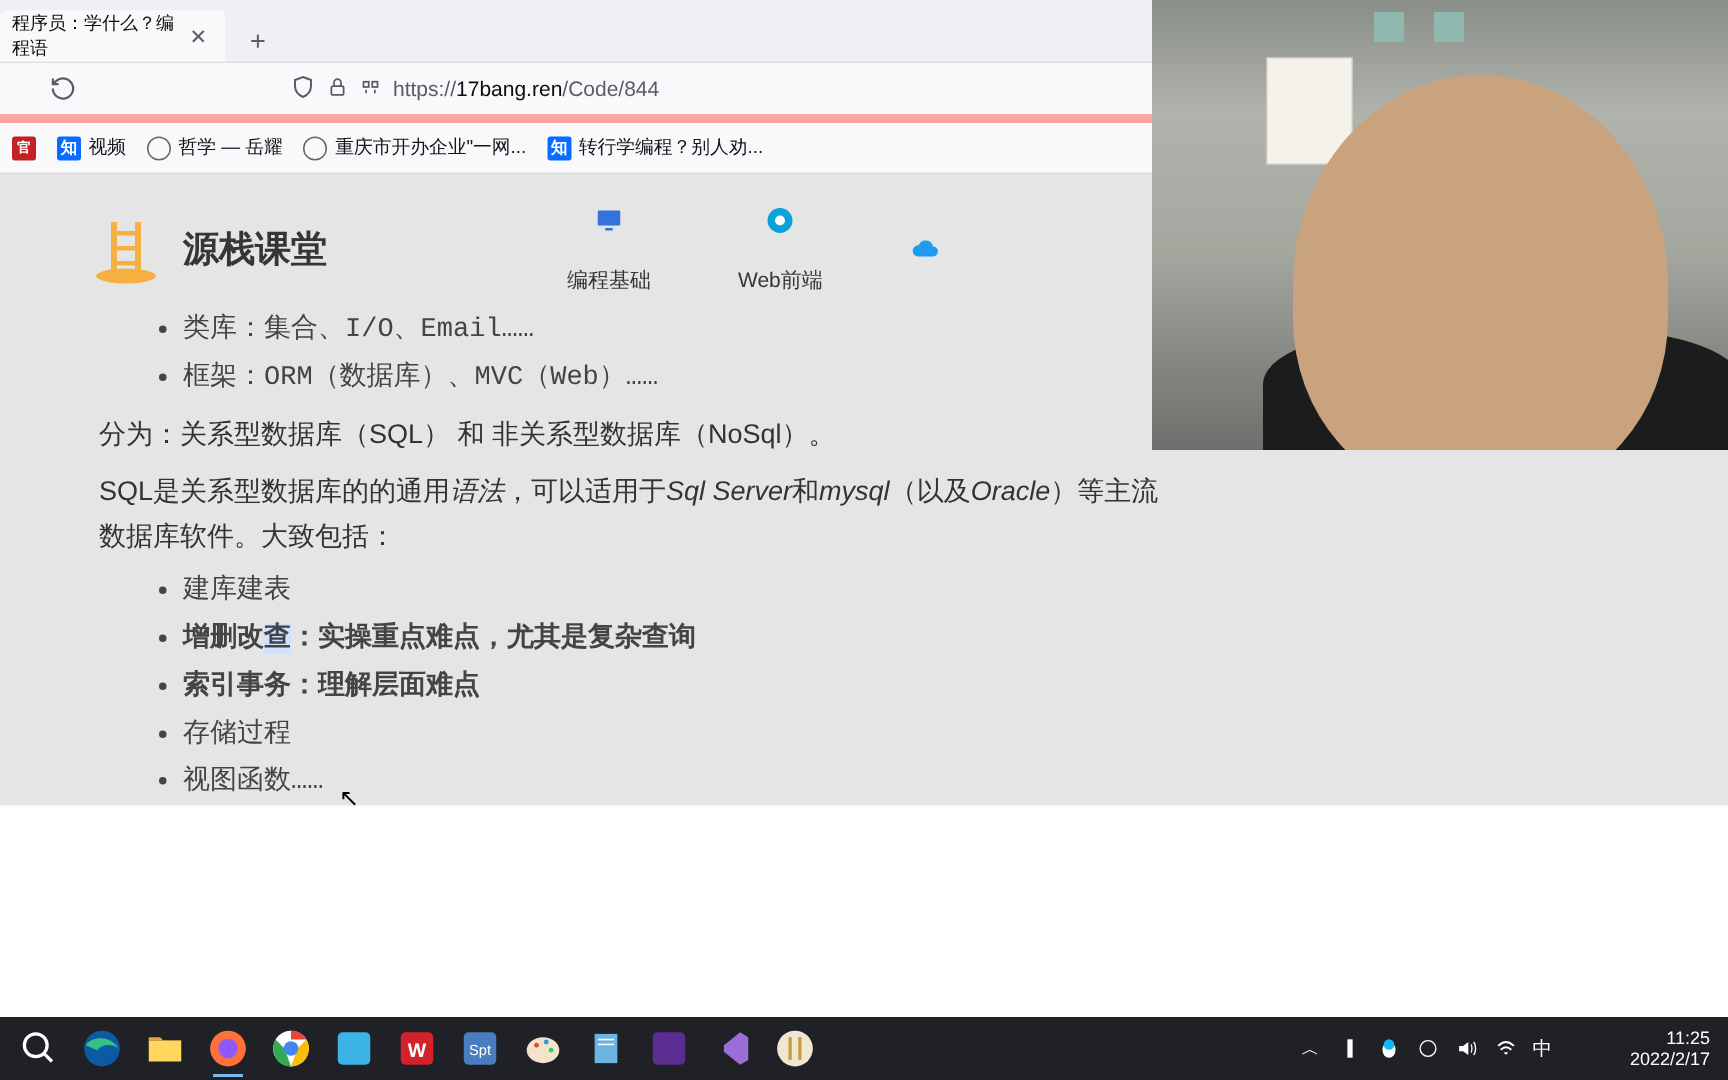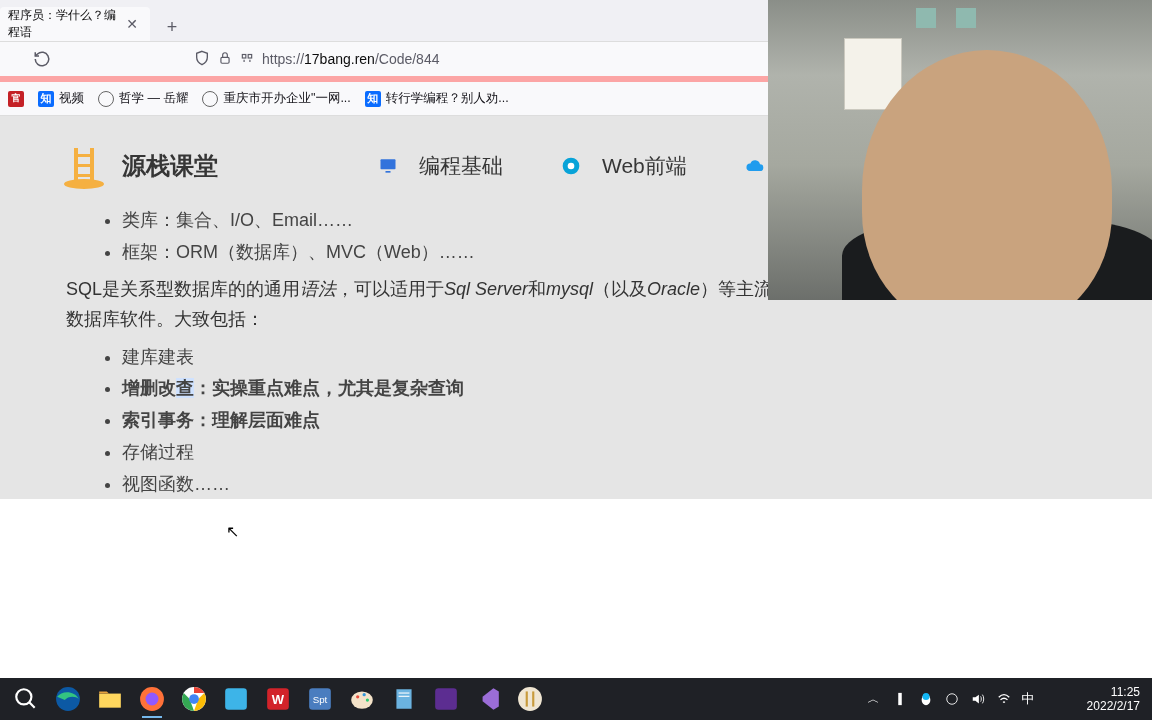--- a/index.html
+++ b/index.html
@@ -21,26 +21,26 @@
 .bm { display: flex; align-items: center; gap: 5px; font-size: 12.5px; color: #15141a; cursor: pointer; }
 .bm-icon { width: 16px; height: 16px; display: flex; align-items: center; justify-content: center; font-size: 11px; border-radius: 2px; }
 .bm-icon.globe { border: 1px solid #666; border-radius: 50%; }
 .bm-icon.blue { background: #0a6cff; color: #fff; font-weight: bold; }
 .bm-icon.red { background: #c42126; color: #fff; font-weight: bold; font-size: 9px; }
 
 .page { background: #e5e5e5; padding: 20px 0 0 60px; }
 .site-header { display: flex; align-items: center; height: 60px; margin-bottom: 10px; }
 .logo { width: 48px; height: 48px; margin-right: 14px; }
 .site-title { font-size: 24px; font-weight: 700; color: #363636; margin-right: 160px; }
-.nav-item { display: inline-flex; align-items: center; gap: 21px; font-size: 21px; color: #363636; margin-right: 58px; }
+.nav-item { display: inline-flex; align-items: center; gap: 21px; font-size: 14px; color: #363636; margin-right: 58px; flex-direction: column; }
 .nav-item .ico { width: 20px; height: 20px; }
 
 .content { padding: 0 6px; font-size: 18px; color: #333; line-height: 1.65; max-width: 720px; }
 .content ul { list-style: disc; padding-left: 56px; margin: 4px 0; }
-.content li { margin: 2px 0; color: #444; }
+.content li { margin: 2px 0; color: #444; font-family: Liberation Mono, monospace; }
 .para { margin: 8px 0; }
 h2.section { font-size: 28px; font-weight: 400; margin: 46px 0 18px; color: #222; }
 .hl { background: #cfe2ff; }
 .bold { font-weight: 700; }
 .ital { font-style: italic; }
 
 .webcam { position: absolute; top: 0; right: 0; width: 384px; height: 300px; background: linear-gradient(180deg,#8a8e88 0%,#b0b3ac 25%,#a5a89f 55%,#6c6f6b 100%); overflow: hidden; }
 .wall-note { position:absolute; top:38px; left:76px; width:58px; height:72px; background:#f4f2ea; border:1px solid #cbc9bf; }
 .qr { position:absolute; top:8px; width:20px; height:20px; background:#8fb9af; }
 .qr.q1 { left:148px } .qr.q2 { left:188px }
@@ -156,20 +156,21 @@
     </span>
   </div>
 
   <div class="content">
     <ul>
       <li>类库：集合、I/O、Email……</li>
       <li>框架：ORM（数据库）、MVC（Web）……</li>
     </ul>
 
 
+    <p class="para">分为：关系型数据库（SQL） 和 非关系型数据库（NoSql）。</p>
 
     <p class="para">
       <span>SQL是关系型数据库的的通用</span><span class="ital">语法</span><span>，可以适用于</span><span class="ital">Sql Server</span><span>和</span><span class="ital">mysql</span><span>（以及</span><span class="ital">Oracle</span><span>）等主流数据库软件。大致包括：</span>
     </p>
 
     <ul>
       <li>建库建表</li>
       <li class="bold"><span>增删改</span><span class="hl">查</span><span>：实操重点难点，尤其是复杂查询</span></li>
       <li class="bold">索引事务：理解层面难点</li>
       <li>存储过程</li>

